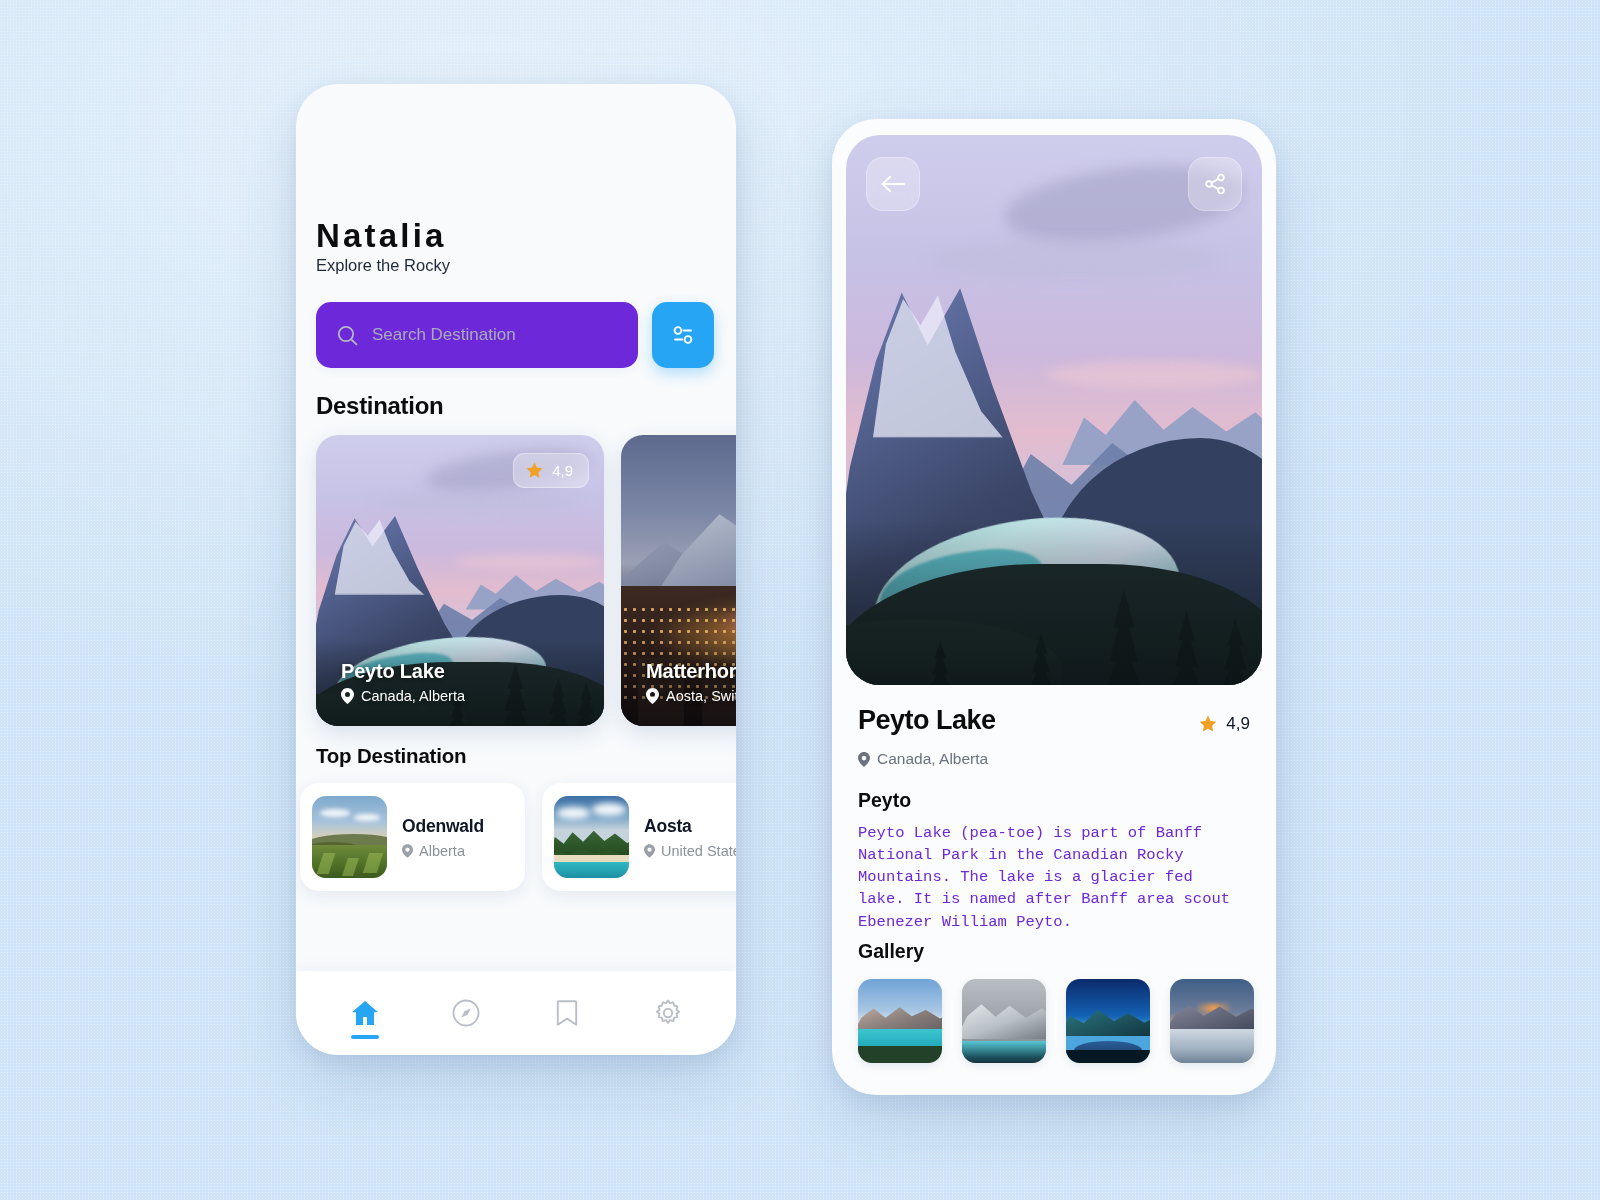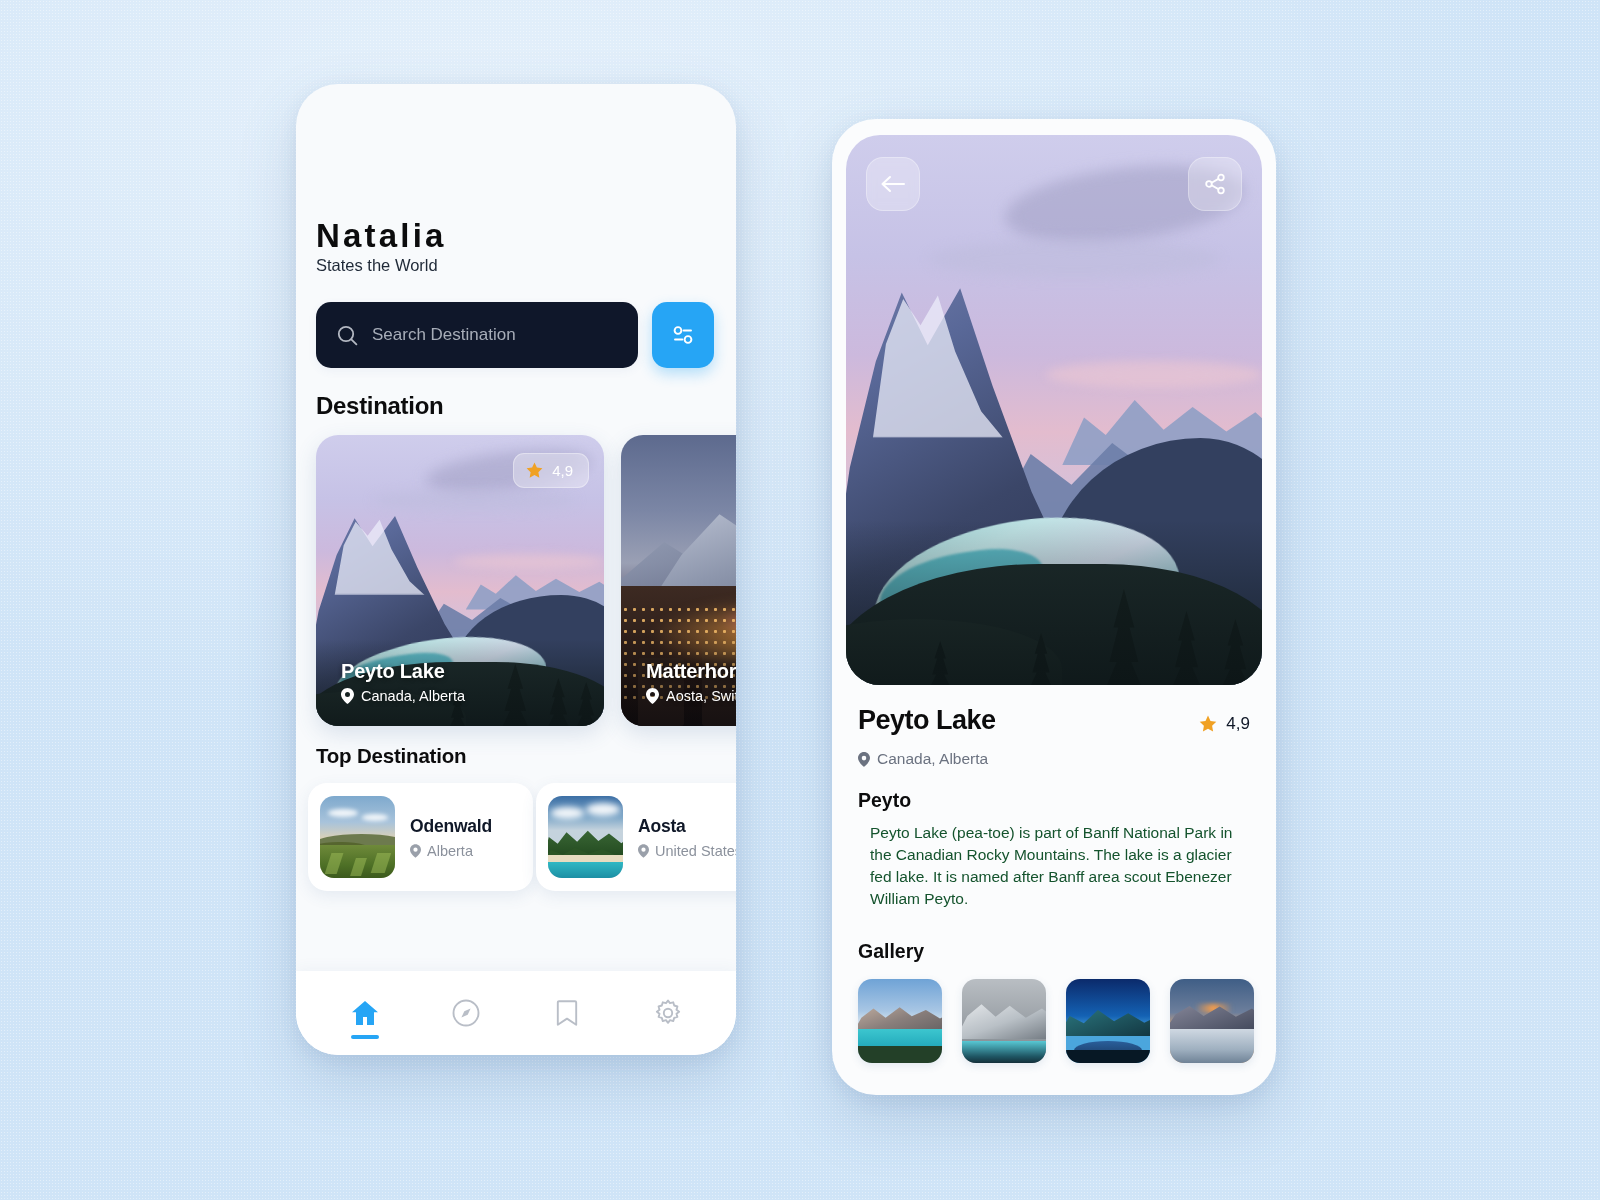--- a/index.html
+++ b/index.html
@@ -56,21 +56,21 @@
   .hdr-txt{ margin-left:16px; }
   .hdr-welcome{ font-size:15.5px; color:#6b7280; line-height:1.3; }
   .hdr-name{ font-size:19px; font-weight:700; color:#101828; line-height:1.35; letter-spacing:-.2px; }
   .bell{ margin-left:auto; width:36px; height:40px; position:relative; }
 
   .title{ position:absolute; left:20px; top:133px; font-size:33px; font-weight:800; color:#0c0c0d; letter-spacing:3.2px; }
   .subtitle{ position:absolute; left:20px; top:172px; font-size:16.5px; color:#1f2937; }
 
   .searchrow{ position:absolute; left:20px; top:218px; right:22px; height:66px; display:flex; gap:14px; }
   .searchbox{
-    flex:1; background:#0f172a; border-radius:15px; display:flex; align-items:center; gap:13px; padding:0 20px;
+    flex:1; background:#6d28d9; border-radius:15px; display:flex; align-items:center; gap:13px; padding:0 20px;
     box-shadow:0 3px 10px rgba(80,120,170,.07);
   }
   .search-ph{ font-size:17px; color:#a7adb8; }
   .filterbtn{
     width:62px; height:66px; border-radius:15px; background:#26a5f5; flex:none;
     display:flex; align-items:center; justify-content:center;
     box-shadow:0 6px 14px rgba(38,165,245,.32);
   }
 
   .sec1{ position:absolute; left:20px; top:308px; font-size:24px; font-weight:800; color:#0c0c0d; letter-spacing:-.3px; }
@@ -85,21 +85,21 @@
   .cap-loc{ display:flex; align-items:center; gap:7px; margin-top:5px; font-size:14.5px; text-shadow:0 1px 5px rgba(0,0,0,.45); }
   .ratebadge{
     position:absolute; right:15px; top:18px; height:35px; padding:0 15px 0 11px;
     background:rgba(255,255,255,.33); border:1px solid rgba(255,255,255,.35);
     border-radius:11px; display:flex; align-items:center; gap:8px;
     color:#fff; font-size:15px; backdrop-filter:blur(6px);
   }
 
   .sec2{ position:absolute; left:20px; top:660px; font-size:20.5px; font-weight:800; color:#0c0c0d; letter-spacing:-.2px; }
 
-  .top-rail{ position:absolute; left:12px; top:699px; right:0; height:108px; display:flex; gap:3px; }
+  .top-rail{ position:absolute; left:4px; top:699px; right:0; height:108px; display:flex; gap:17px; }
   .top-card{
     width:225px; flex:none; background:#fff; border-radius:19px; display:flex; align-items:center; gap:15px;
     padding:12px; box-shadow:0 5px 16px rgba(60,100,150,.10);
   }
   .top-thumb{ width:75px; height:82px; border-radius:14px; flex:none; overflow:hidden; position:relative; }
   .top-name{ font-size:17.5px; font-weight:700; color:#101828; letter-spacing:-.2px; }
   .top-loc{ display:flex; align-items:center; gap:6px; margin-top:6px; font-size:14.5px; color:#8b919c; white-space:nowrap; }
 
   .tabbar{
     position:absolute; left:0; right:0; bottom:0; height:84px; background:#fff;
@@ -121,21 +121,21 @@
   }
   .circbtn{
     position:absolute; width:54px; height:54px; border-radius:17px;
     background:rgba(255,255,255,.28); border:1px solid rgba(255,255,255,.30);
     display:flex; align-items:center; justify-content:center; backdrop-filter:blur(5px);
   }
   .d-title{ position:absolute; left:26px; top:586px; font-size:27px; font-weight:800; color:#0c0c0d; letter-spacing:-.5px; }
   .d-rate{ position:absolute; right:26px; top:595px; display:flex; align-items:center; gap:8px; font-size:17px; color:#101828; }
   .d-loc{ position:absolute; left:26px; top:631px; display:flex; align-items:center; gap:7px; font-size:15.5px; color:#6b7280; }
   .d-about-h{ position:absolute; left:26px; top:670px; font-size:19.5px; font-weight:800; color:#0c0c0d; }
-  .d-about-p{ position:absolute; left:38px; top:703px; width:382px; font-size:15.5px; line-height:1.43; color:#14532d; }
+  .d-about-p{ position:absolute; left:26px; top:703px; width:382px; font-size:15.5px; line-height:1.43; color:#6d28d9;font-family:Liberation Mono, monospace; }
   .d-gal-h{ position:absolute; left:26px; top:821px; font-size:19.5px; font-weight:800; color:#0c0c0d; }
   .gal-rail{ position:absolute; left:26px; top:860px; display:flex; gap:20px; }
   .gal-thumb{ width:84px; height:84px; border-radius:14px; overflow:hidden; position:relative; box-shadow:0 3px 9px rgba(60,100,150,.12); }
 
   
   .scene{ position:absolute; inset:0; overflow:hidden; }
   .layer{ position:absolute; }
 
   
   .peyto .sky{ inset:0; background:linear-gradient(180deg,#cfcdec 0%,#c6c2e6 22%,#ccb9dd 40%,#e3bcce 54%,#d7c0d8 64%,#b7bcd8 74%,#8e9ec0 84%); }
@@ -206,21 +206,21 @@
 <body>
 
 <div id="bgvig"></div>
 <div id="grain"></div>
 
 <div class="phone1">
   <div class="p1-inner">
 
 
     <div class="title">Natalia</div>
-    <div class="subtitle">States the World</div>
+    <div class="subtitle">Explore the Rocky</div>
 
     <div class="searchrow">
       <div class="searchbox">
         <span>
           <svg class="icn" width="23" height="23" viewBox="0 0 23 23" fill="none">
             <circle cx="10" cy="10" r="7.2" stroke="#b3b8c2" stroke-width="1.8"></circle>
             <path d="M15.3 15.3L20.4 20.4" stroke="#b3b8c2" stroke-width="1.8" stroke-linecap="round"></path>
           </svg>
         </span>
         <span class="search-ph">Search Destination</span>

